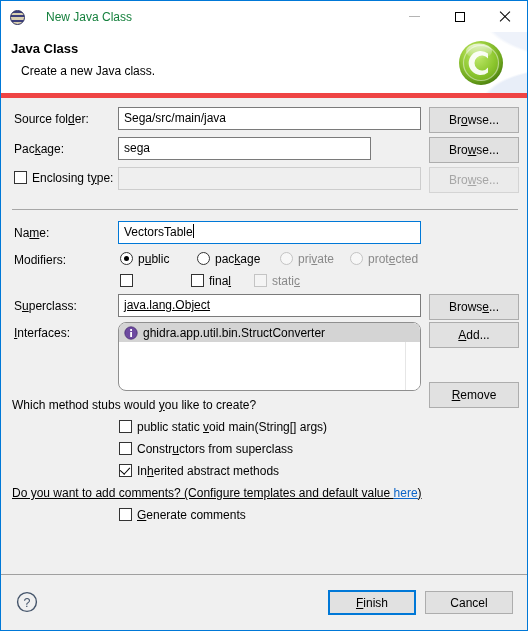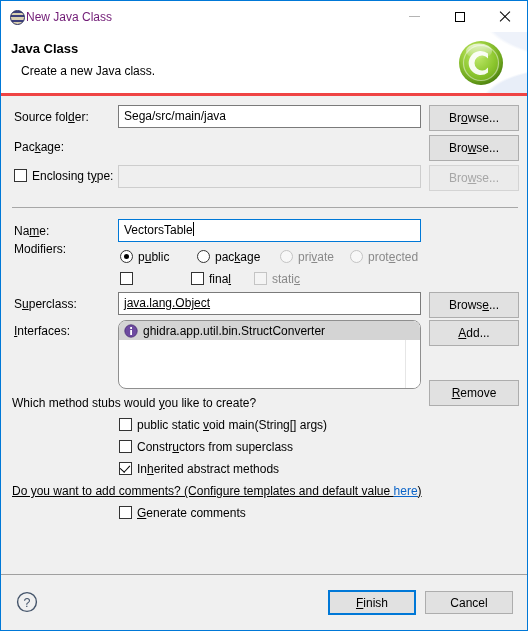--- a/index.html
+++ b/index.html
@@ -46,23 +46,23 @@
         #3b3f7d 0%, #3b3f7d 17%,
         #d8cfb0 17%, #d8cfb0 33%,
         #3b3f7d 33%, #3b3f7d 50%,
         #d8cfb0 50%, #d8cfb0 66%,
         #3b3f7d 66%, #3b3f7d 83%,
         #d8cfb0 83%, #d8cfb0 100%);
     border: 1px solid #2a2d5c;
     box-sizing: border-box;
   }
   .title-text {
-    margin-left: 0;
+    margin-left: 20px;
     font-size: 12px;
-    color: #701a75;
+    color: #15803d;
     white-space: nowrap;
   }
   .win-buttons {
     position: absolute; right: 0; top: 0;
     height: 31px;
     display: flex;
   }
   .win-btn {
     width: 45px; height: 31px;
     display: flex; align-items: center; justify-content: center;
@@ -92,21 +92,21 @@
   }
   .glyph-close:before { transform: rotate(45deg); }
   .glyph-close:after  { transform: rotate(-45deg); }
 
   
   .banner {
     height: 61px;
     background: #ffffff;
     position: relative;
     flex: none;
-    border-bottom: 3px solid #ef4444;
+    border-bottom: 5px solid #ef4444;
     overflow: hidden;
   }
   .banner-swoosh {
     position: absolute; right: 0; top: 0;
     width: 210px; height: 61px;
     background:
       radial-gradient(ellipse 150px 60px at 120% 115%, #e8eef8 0%, #e8eef8 55%, rgba(232,238,248,0) 58%),
       radial-gradient(ellipse 170px 70px at 130% -25%, #eef2fa 0%, #eef2fa 60%, rgba(238,242,250,0) 63%);
   }
   .banner-title {
@@ -338,41 +338,42 @@
       <span>Source fol</span><span class="mn">d</span><span>er:</span>
     </div>
     <div class="tf" style="left:117px; top:9px; width:303px;">Sega/src/main/java</div>
     <div class="btn" style="left:428px; top:9px; width:90px;">
       <span><span>Br</span><span class="mn">o</span><span>wse...</span></span>
     </div>
 
     <div class="lbl" style="left:13px; top:44px;">
       <span>Pac</span><span class="mn">k</span><span>age:</span>
     </div>
+    <div class="tf" style="left:117px; top:39px; width:253px;">sega</div>
     <div class="btn" style="left:428px; top:39px; width:90px;">
       <span><span>Bro</span><span class="mn">w</span><span>se...</span></span>
     </div>
 
     <div class="cb" style="left:13px; top:73px;"></div>
     <div class="lbl" style="left:31px; top:73px;">
       <span>Enclosing t</span><span class="mn">y</span><span>pe:</span>
     </div>
     <div class="tf disabled" style="left:117px; top:69px; width:303px;"></div>
     <div class="btn disabled" style="left:428px; top:69px; width:90px;">
       <span><span>Bro</span><span class="mn">w</span><span>se...</span></span>
     </div>
 
     <div class="sep" style="left:11px; top:111px; width:506px;"></div>
 
     <div class="lbl" style="left:13px; top:128px;">
       <span>Na</span><span class="mn">m</span><span>e:</span>
     </div>
     <div class="tf focused" style="left:117px; top:123px; width:303px;"><span>VectorsTable</span><span class="caret"></span></div>
 
-    <div class="lbl" style="left:13px; top:146px;">Modifiers:</div>
+    <div class="lbl" style="left:13px; top:155px;">Modifiers:</div>
 
     <div class="rb" style="left:119px; top:154px;">
         <span class="dot"></span>
       </div>
     <div class="lbl" style="left:137px; top:154px;text-align:right;">
       <span>p</span><span class="mn">u</span><span>blic</span>
     </div>
 
     <div class="rb" style="left:196px; top:154px;"></div>
     <div class="lbl" style="left:214px; top:154px;">

